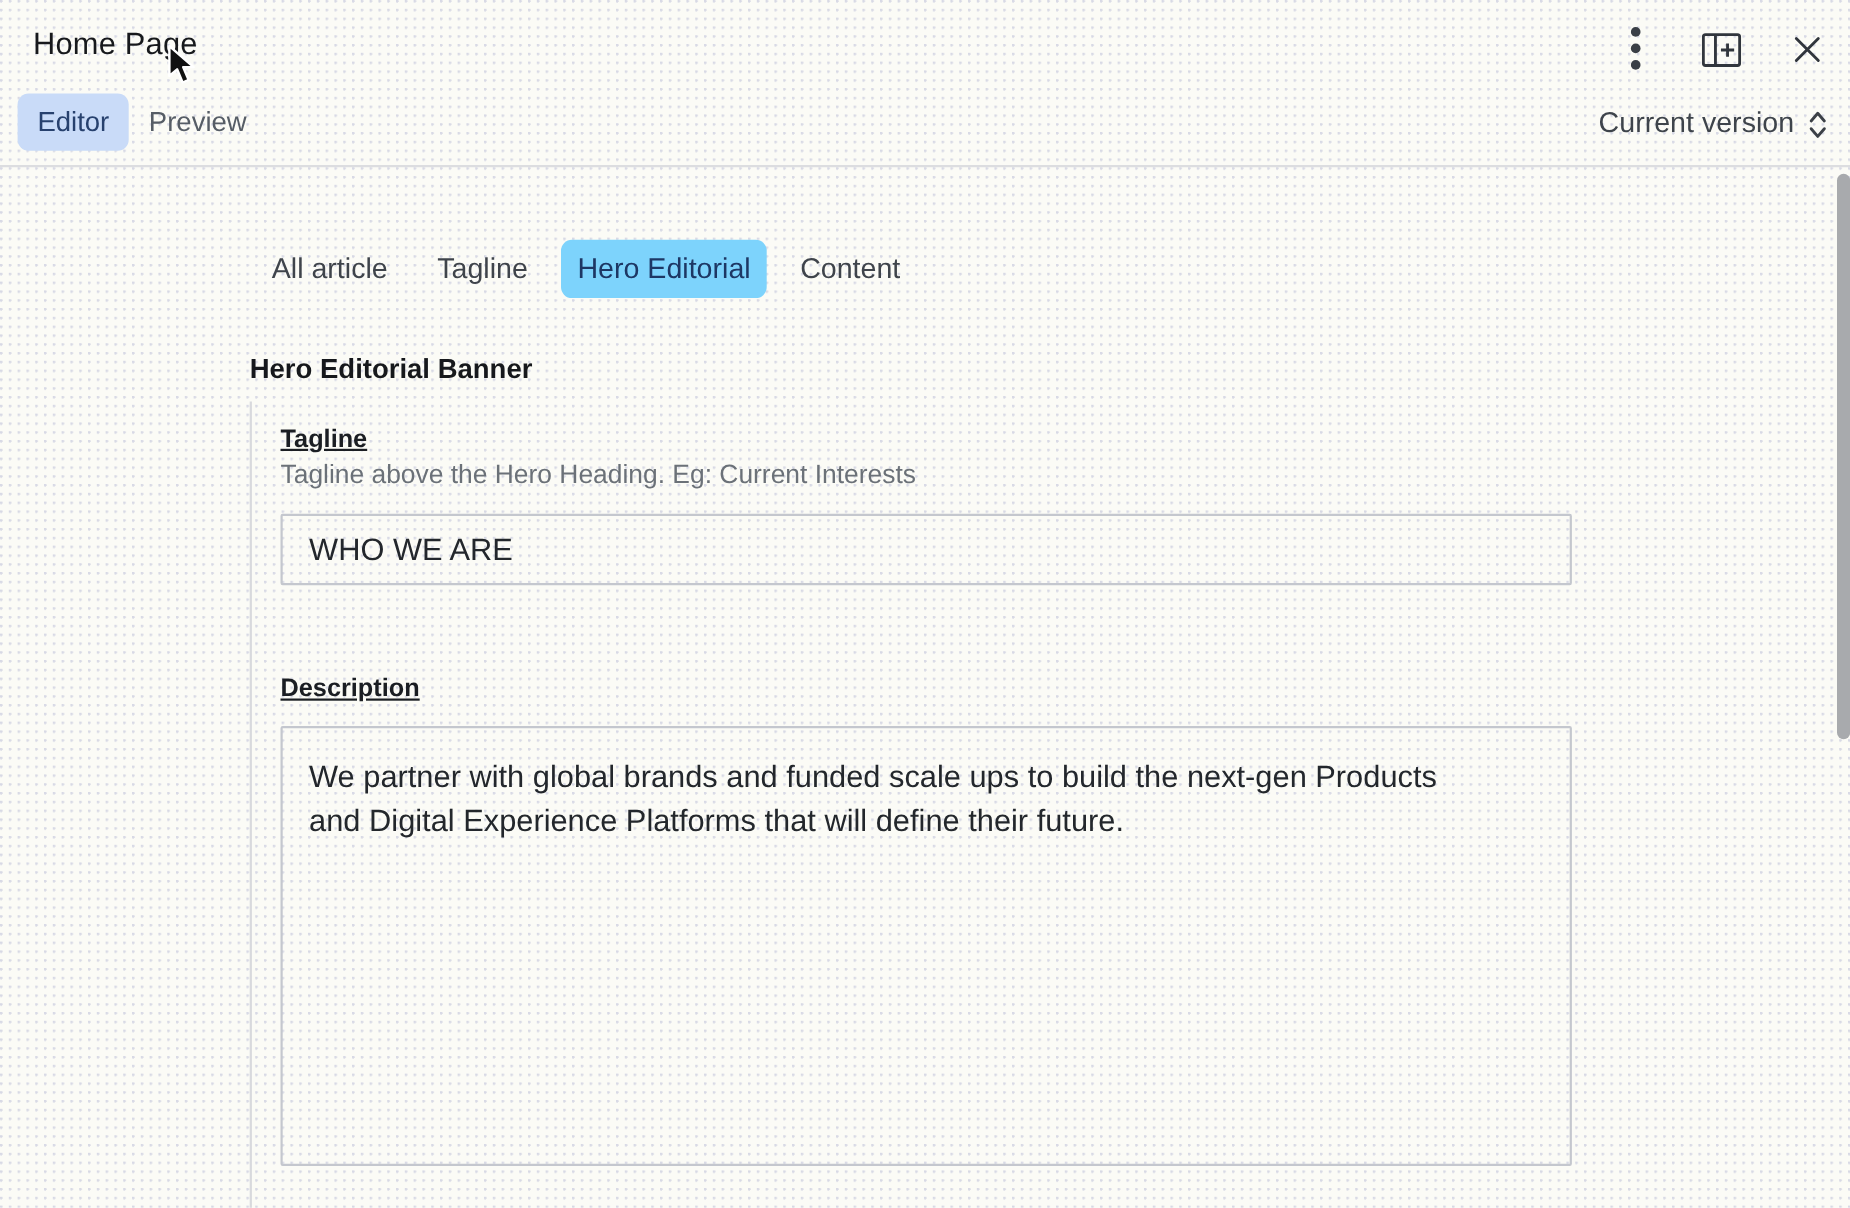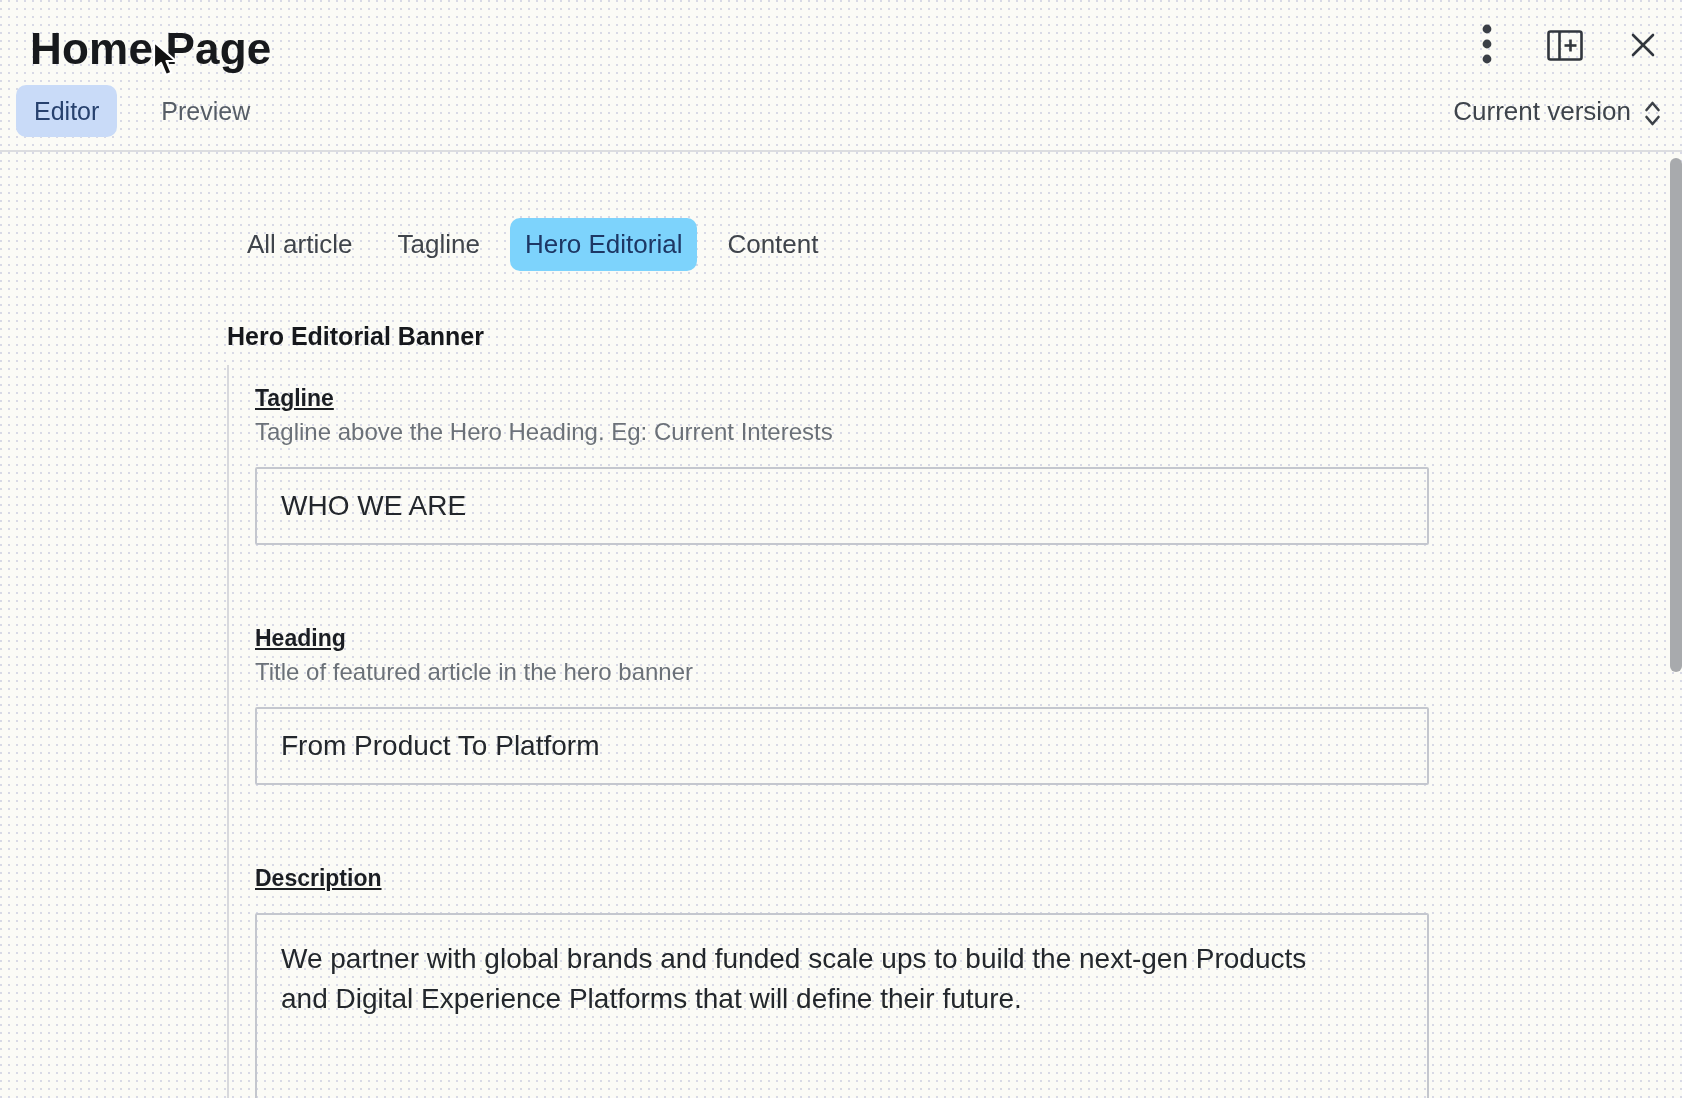--- a/index.html
+++ b/index.html
@@ -9,33 +9,33 @@
     font-family: "Liberation Sans", sans-serif;
     background-color: #fbfbf6;
     background-image: radial-gradient(circle at 1px 1px, rgba(125,130,185,0.28) 1.2px, transparent 1.5px);
     background-size: 8px 8px;
     color: #1b1e23;
   }
 
   
   .doc-title {
     position: absolute; left: 30px; top: 24px;
-    font-size: 44px; font-weight: 700; color: #17191c;
+    font-size: 28px; font-weight: 400; color: #17191c;
     letter-spacing: 0.2px;
   }
   .cursor { position: absolute; left: 150px; top: 40px; width: 32px; height: 38px; }
   .icon-btn {
     position: absolute; background: transparent; border: none; cursor: pointer;
     display: flex; align-items: center; justify-content: center;
   }
   .btn-kebab { left: 1470px; top: 20px; width: 34px; height: 48px; }
   .btn-split { left: 1544px; top: 26px; width: 42px; height: 38px; }
   .btn-close { left: 1624px; top: 26px; width: 38px; height: 38px; }
 
-  .view-tabs { position: absolute; left: 16px; top: 85px; display: flex; align-items: center; gap: 26px; }
+  .view-tabs { position: absolute; left: 16px; top: 85px; display: flex; align-items: center; }
   .view-tab {
     font-size: 25px; font-weight: 500; color: #565d66;
     padding: 0 18px; height: 52px; display: flex; align-items: center;
     border-radius: 10px; background: transparent; border: none; cursor: pointer;
     font-family: "Liberation Sans", sans-serif;
   }
   .view-tab.active { background: #c9dbf8; color: #27416e; }
 
   .version-ctl {
     position: absolute; top: 96px; right: 20px;
@@ -66,21 +66,21 @@
   .fieldset {
     position: absolute; left: 227px; top: 365px;
     width: 1202px; height: 760px;
     border-left: 2px solid #d8d9dd;
     padding-left: 26px; padding-top: 18px;
   }
   .field { margin-bottom: 78px; }
   .field-label { font-size: 23px; font-weight: 700; color: #1b1e23; line-height: 30px; text-decoration: underline; }
   .field-desc { font-size: 24px; font-weight: 400; color: #6b7178; line-height: 30px; margin-top: 4px; }
   .text-input {
-    display: block; margin-top: 20px; width: 1174px; height: 78px;
+    display: block; margin-top: 20px; width: 1174px; height: 65px;
     border: 2px solid #c4c7ce; border-radius: 2px; background: transparent;
     font-family: "Liberation Sans", sans-serif;
     font-size: 28px; color: #23272c; padding: 0 24px; outline: none;
   }
   .textarea-input {
     display: block; margin-top: 20px; width: 1174px; height: 400px;
     border: 2px solid #c4c7ce; border-radius: 2px; background: transparent;
     font-family: "Liberation Sans", sans-serif;
     font-size: 28px; color: #23272c; line-height: 40px;
     padding: 24px 110px 24px 24px; outline: none; resize: none; overflow: hidden;
@@ -154,25 +154,20 @@
   <div class="section-title">Hero Editorial Banner</div>
 
   <div class="fieldset">
 
     <div class="field">
       <div class="field-label">Tagline</div>
       <div class="field-desc">Tagline above the Hero Heading. Eg: Current Interests</div>
       <input class="text-input" type="text" value="WHO WE ARE" style="">
     </div>
 
-    <div class="field">
-      <div class="field-label">Heading</div>
-      <div class="field-desc">Title of featured article in the hero banner</div>
-      <input class="text-input" type="text" value="From Product To Platform" style="">
-    </div>
 
     <div class="field">
       <div class="field-label">Description</div>
       <textarea class="textarea-input" style="">We partner with global brands and funded scale ups to build the next-gen Products and Digital Experience Platforms that will define their future.</textarea>
     </div>
 
   </div>
 </div>
 
 <div class="scroll-thumb"></div>

